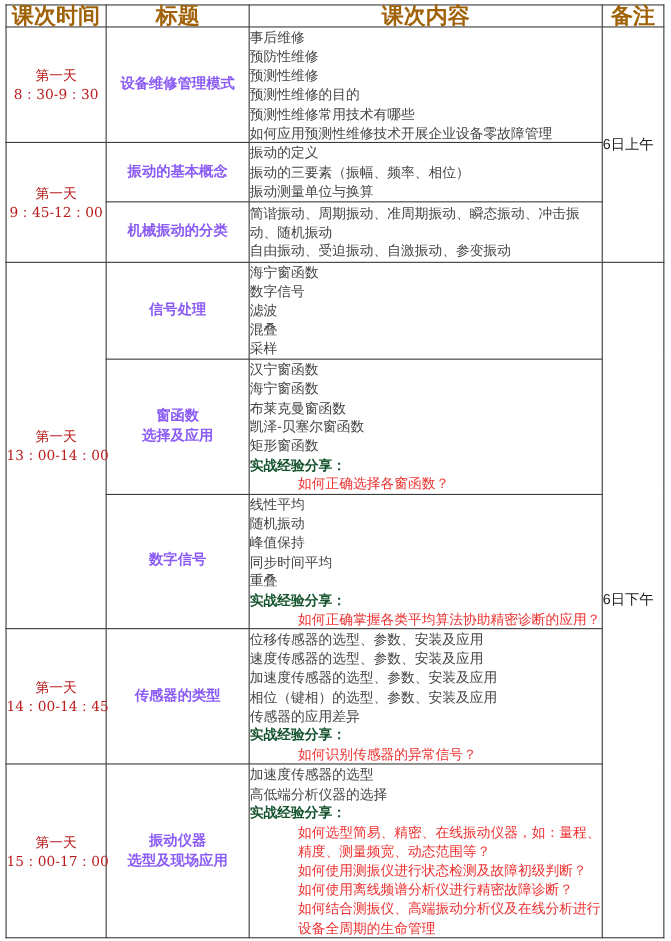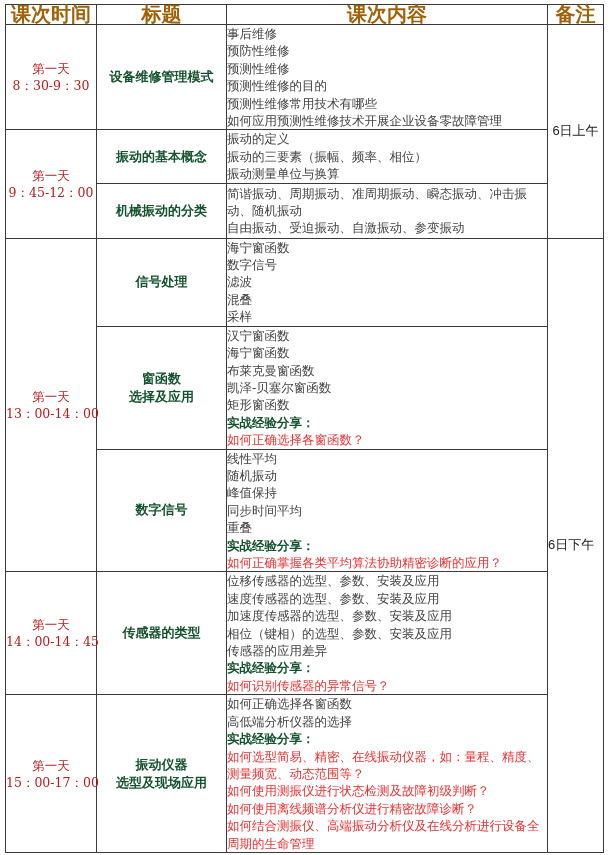--- a/index.html
+++ b/index.html
@@ -17,30 +17,30 @@
   col.c-title { width: 130px; }
   col.c-content { width: 321px; }
   col.c-note { width: 56px; }
   th {
     font-family: "DejaVu Sans", "Liberation Sans", sans-serif;
     font-weight: bold; font-size: 20px; color: #a16207; height: 19px; line-height: 19px;
     text-align: center;
   }
   td.time { text-align: center; color: #b91c1c; font-size: 12.5px; line-height: 17px; }
   td.title { text-align: center; font-family: "DejaVu Sans", "Liberation Sans", sans-serif;
-             font-weight: bold; font-size: 13px; color: #14532d; line-height: 18px; }
+             font-weight: bold; font-size: 13px; color: #8b5cf6; line-height: 18px; }
   td.content { font-size: 12.5px; line-height: 17.4px; color: #444; padding: 0 2px 0 10px;
                vertical-align: top; }
   td.note { text-align: left; padding-left: 3px; font-family: "Liberation Sans", "DejaVu Sans", sans-serif;
             font-size: 13px; color: #222; }
   .line { display: block; white-space: nowrap; }
   .line.wrap { white-space: normal; }
   .exp-head { display: block; color: #14532d; font-weight: bold;
               font-family: "DejaVu Sans", "Liberation Sans", sans-serif; font-size: 12.5px; }
-  .exp-q { display: block; color: #ee3030; }
+  .exp-q { display: block; color: #ee3030; margin-left: 44px; }
 </style>
 </head>
 <body>
 
 <table class="schedule">
   <colgroup>
     <col class="c-time">
       <col class="c-title">
       <col class="c-content">
       <col class="c-note">
@@ -64,21 +64,21 @@
         <span class="line">设备维修管理模式</span>
       </td>
       <td class="content">
         <span class="line">事后维修</span>
         <span class="line">预防性维修</span>
         <span class="line">预测性维修</span>
         <span class="line">预测性维修的目的</span>
         <span class="line">预测性维修常用技术有哪些</span>
         <span class="line">如何应用预测性维修技术开展企业设备零故障管理</span>
       </td>
-      <td class="note" rowspan="3" style="vertical-align:middle; padding-top:0;text-align:center;">6日上午</td>
+      <td class="note" rowspan="3" style="vertical-align:middle; padding-top:0;">6日上午</td>
     </tr>
 
     <tr style="height:52px;">
       <td class="time" rowspan="2">
         <span class="line">第一天</span>
         <span class="line">9：45-12：00</span>
       </td>
       <td class="title">
         <span class="line">振动的基本概念</span>
       </td>
@@ -167,21 +167,21 @@
     <tr style="height:155px;">
       <td class="time">
         <span class="line">第一天</span>
         <span class="line">15：00-17：00</span>
       </td>
       <td class="title">
         <span class="line">振动仪器</span>
         <span class="line">选型及现场应用</span>
       </td>
       <td class="content">
-        <span class="line">如何正确选择各窗函数</span>
+        <span class="line">加速度传感器的选型</span>
         <span class="line">高低端分析仪器的选择</span>
         <span class="exp-head">实战经验分享：</span>
         <span class="exp-q">如何选型简易、精密、在线振动仪器，如：量程、精度、测量频宽、动态范围等？</span>
         <span class="exp-q">如何使用测振仪进行状态检测及故障初级判断？</span>
         <span class="exp-q">如何使用离线频谱分析仪进行精密故障诊断？</span>
         <span class="exp-q">如何结合测振仪、高端振动分析仪及在线分析进行设备全周期的生命管理</span>
       </td>
     </tr>
   </tbody>
 </table>

